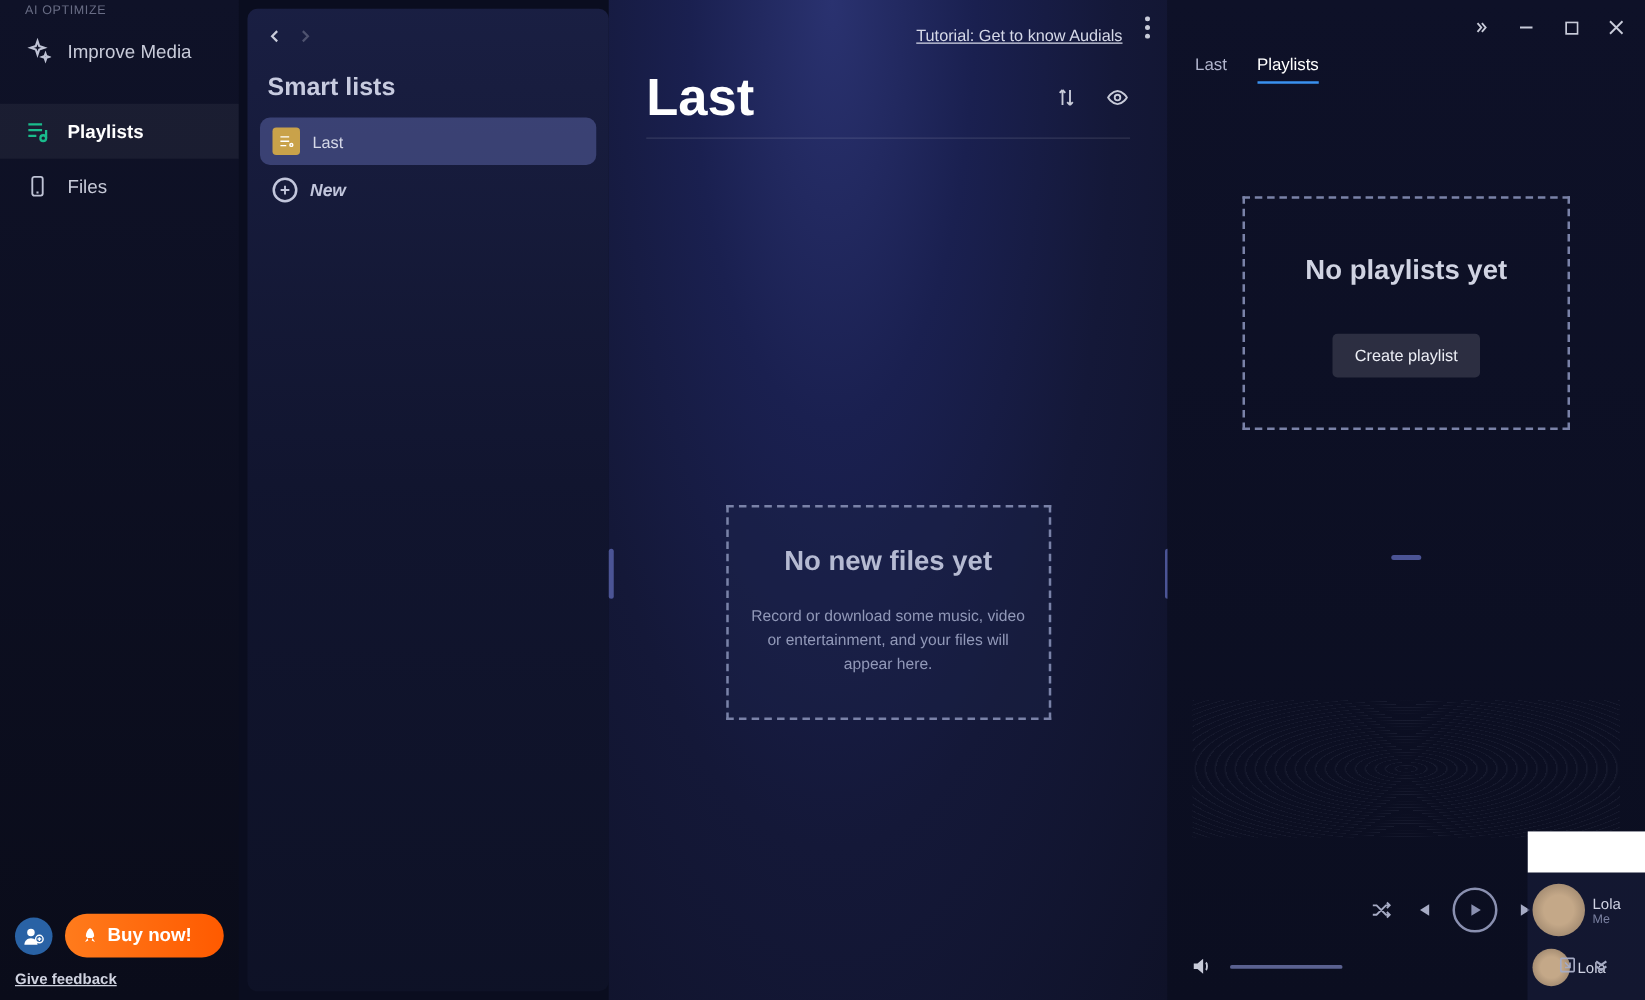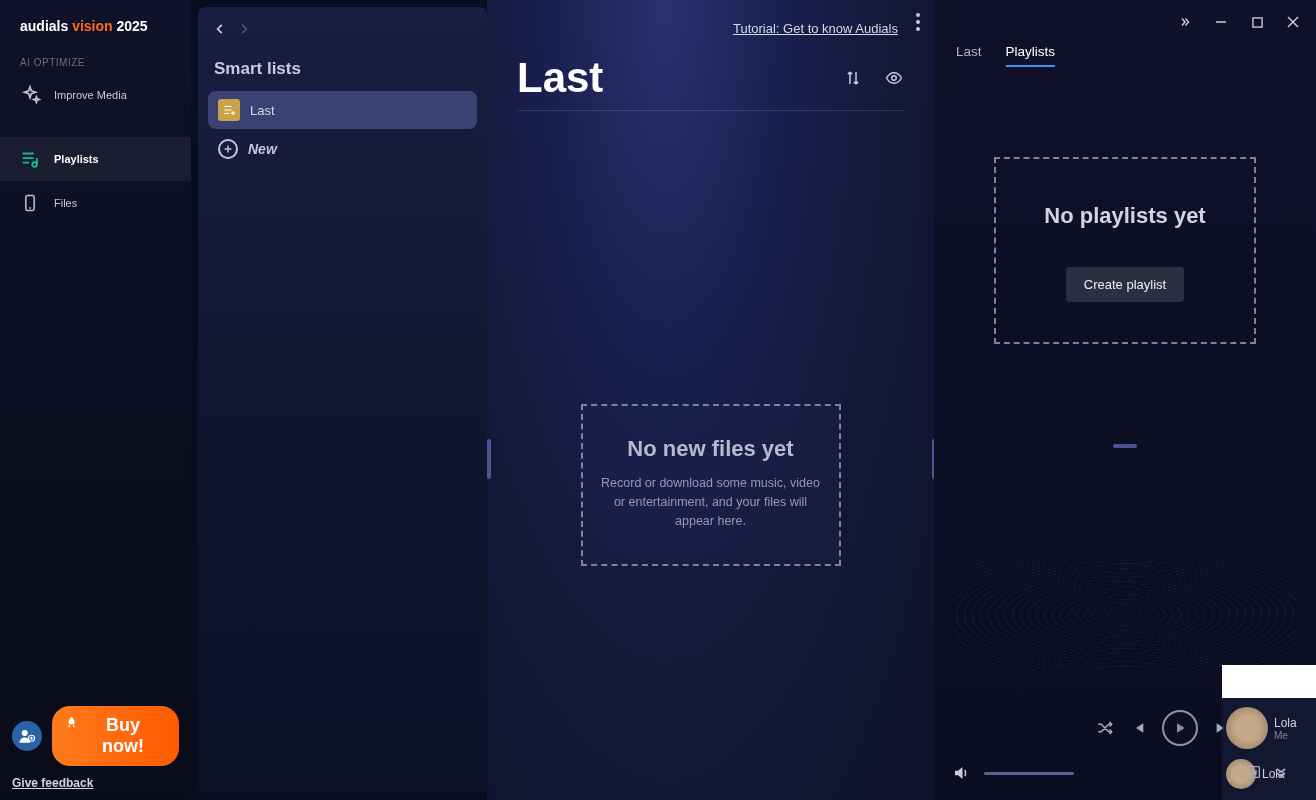--- a/index.html
+++ b/index.html
@@ -42,21 +42,21 @@
   letter-spacing: 0.5px;
   padding: 3px 20px 5px;
 }
 
 .nav-item {
   display: flex;
   align-items: center;
   padding: 10px 18px;
   cursor: pointer;
   color: #c8cbd9;
-  font-size: 11px;
+  font-size: 15px;
 }
 
 .nav-item.active {
   background: rgba(255,255,255,0.05);
   color: #fff;
   font-weight: 600;
 }
 
 .nav-item .icon-wrap {
   width: 24px;
@@ -89,26 +89,26 @@
   display: flex;
   align-items: center;
   justify-content: center;
 }
 
 .buy-button {
   background: linear-gradient(90deg, #ff7b1c, #ff5a00);
   border: none;
   color: #fff;
   font-weight: 600;
-  font-size: 18px;
+  font-size: 15px;
   padding: 9px 18px 9px 12px;
   border-radius: 18px;
   cursor: pointer;
   display: flex;
-  align-items: flex-start;
+  align-items: flex-end;
   gap: 6px;
   flex: 1;
 }
 
 .feedback-link {
   color: #d0d3e0;
   font-size: 12px;
   text-decoration: underline;
   margin-top: 10px;
   display: block;
@@ -136,21 +136,21 @@
   cursor: pointer;
   color: #b5b9d2;
   display: flex;
   align-items: center;
 }
 
 .nav-arrow.dim { opacity: 0.3; }
 
 .smart-lists-heading {
   color: #c7cbdf;
-  font-size: 17px;
+  font-size: 20px;
   font-weight: 700;
   padding: 2px 6px 12px;
 }
 
 .smart-item {
   display: flex;
   align-items: center;
   padding: 8px 10px;
   border-radius: 8px;
   cursor: pointer;
@@ -273,21 +273,21 @@
   border: 2px dashed #7a82a8;
   background: rgba(30,36,75,0.35);
   padding: 30px 18px 34px;
   text-align: center;
 }
 
 .empty-box-title {
   color: #b5bad2;
   font-size: 22px;
   font-weight: 800;
-  margin-bottom: 12px;
+  margin-bottom: 22px;
 }
 
 .empty-box-sub {
   color: #9198b8;
   font-size: 12.5px;
   line-height: 1.5;
 }
 
 .side-grab-l, .side-grab-r {
   position: absolute;
@@ -482,25 +482,20 @@
   cursor: pointer;
   color: #a6abc4;
 }
 
 svg { display: block; }
 </style>
 </head>
 <body>
 
 <div class="sidebar-left">
-  <div class="app-logo">
-    <span class="logo-audials">audials</span>
-    <span class="logo-vision">vision</span>
-    <span class="logo-year">2025</span>
-  </div>
 
   <div class="nav-section-label">AI OPTIMIZE</div>
 
   <div class="nav-item">
     <span class="icon-wrap">
       <svg class="nav-improve-icon" width="22" height="22" viewBox="0 0 24 24" fill="none" stroke="currentColor" stroke-width="1.8">
           <path d="M12 3l1.5 4.5L18 9l-4.5 1.5L12 15l-1.5-4.5L6 9l4.5-1.5z"></path>
           <path d="M19 14l.8 2.2L22 17l-2.2.8L19 20l-.8-2.2L16 17l2.2-.8z"></path>
         </svg>
     </span>

